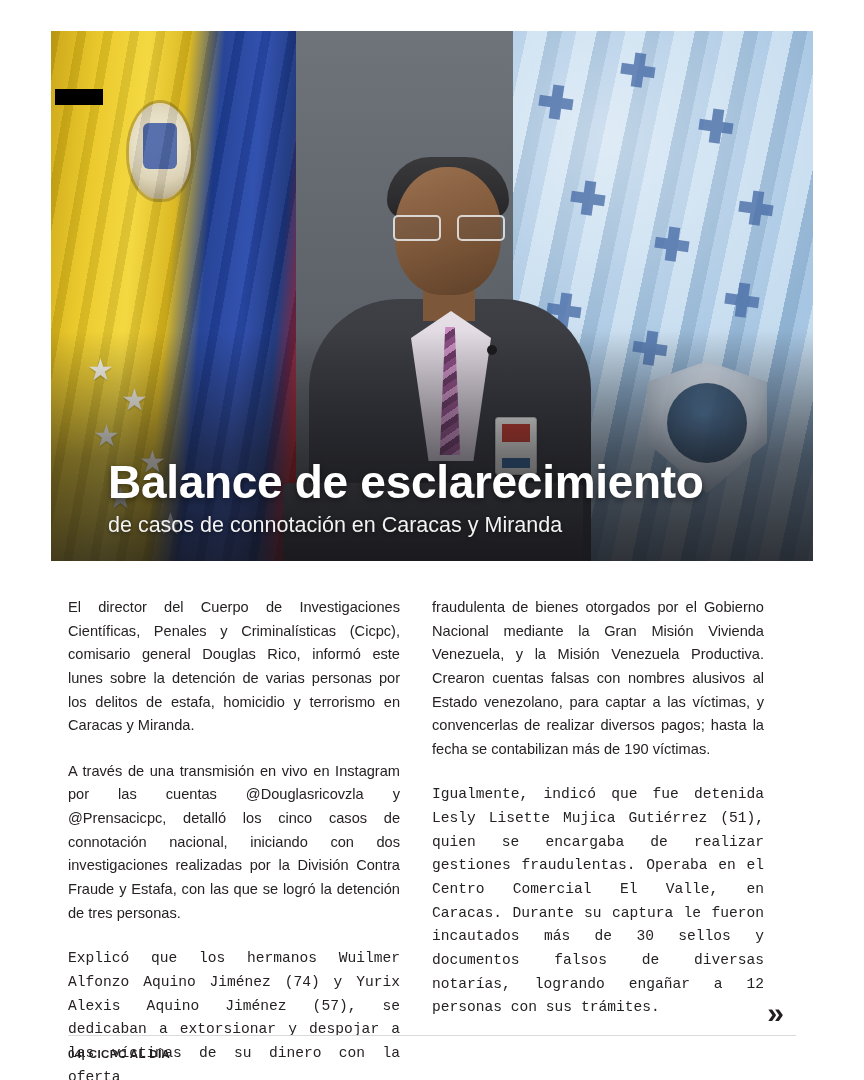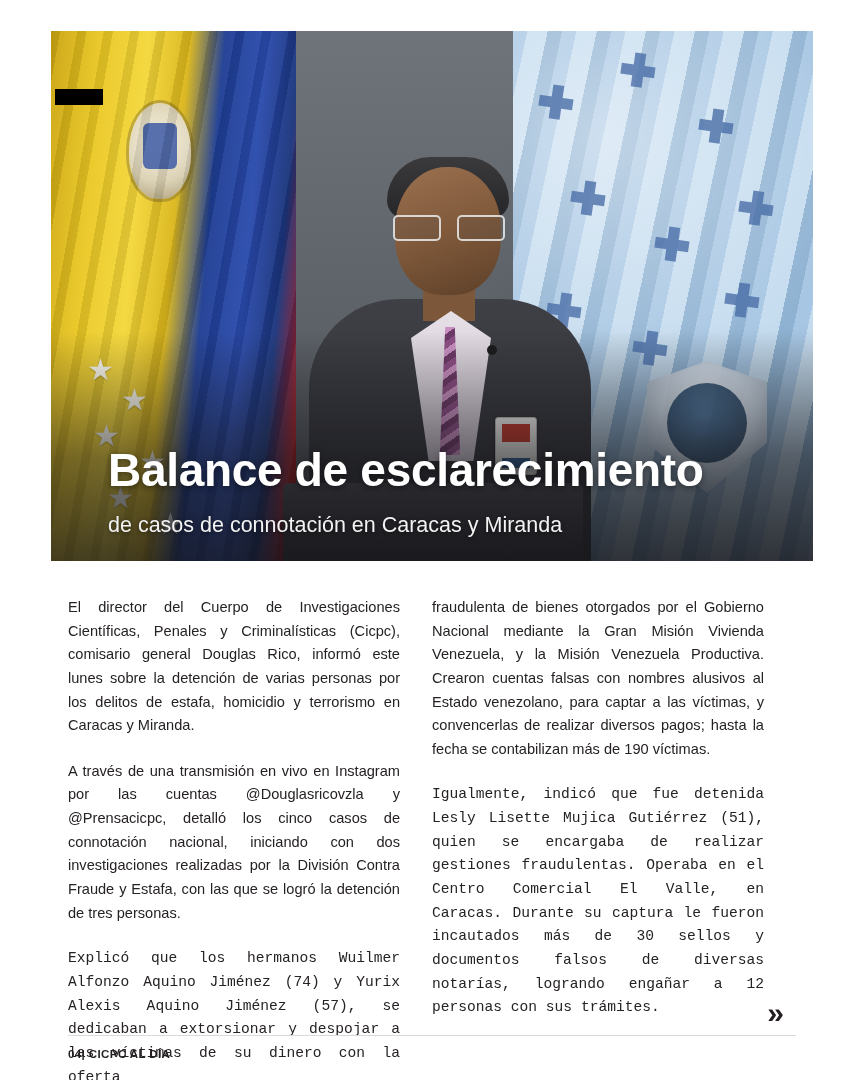--- a/index.html
+++ b/index.html
@@ -302,21 +302,21 @@
   .hero-title {
     margin: 0;
     color: #ffffff;
     font-size: 46px;
     line-height: 1.04;
     font-weight: 800;
     letter-spacing: -0.3px;
     text-shadow: 0 2px 6px rgba(0,0,0,.45);
   }
   .hero-subtitle {
-    margin: 18px 0 0 0;
+    margin: 6px 0 0 0;
     color: #f2f2f2;
     font-size: 21.5px;
     line-height: 1.2;
     font-weight: 400;
     text-shadow: 0 1px 4px rgba(0,0,0,.45);
   }
 
   
   .columns {
     position: absolute;

